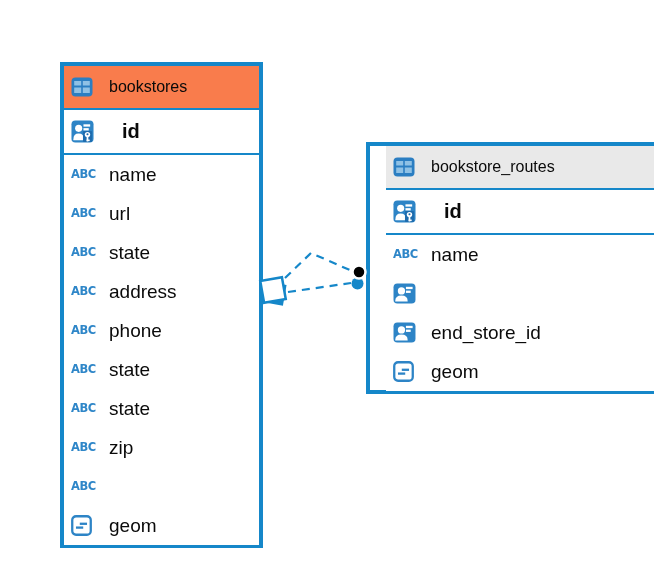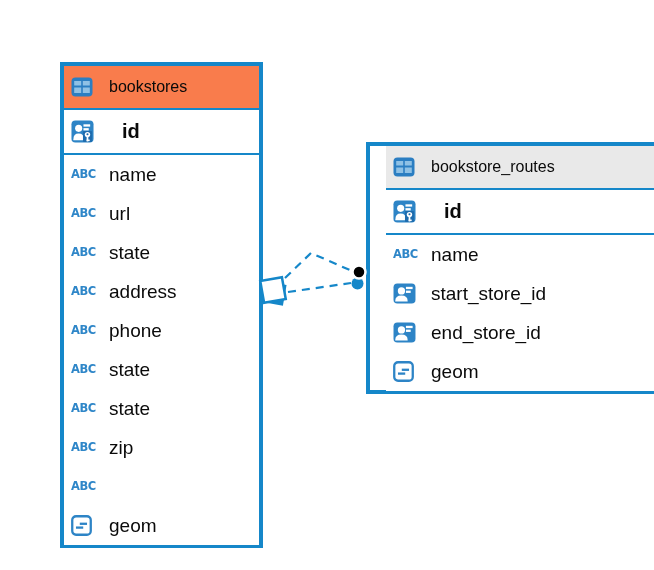--- a/index.html
+++ b/index.html
@@ -205,21 +205,20 @@
   <div class="col-row">
     <span class="icon-slot">
       <svg width="23" height="21" viewBox="0 0 24 22">
         <rect x="0.5" y="0.5" width="23" height="21" rx="4" fill="#2d84c6"></rect>
         <rect x="13.5" y="4" width="7" height="2.4" fill="#fff"></rect>
         <rect x="13.5" y="8" width="5" height="2.4" fill="#fff"></rect>
         <circle cx="8.8" cy="8.3" r="3.8" fill="#fff"></circle>
         <path d="M2.3 18.8 Q2.3 13 8.8 13 Q15.3 13 15.3 18.8 L15.3 19.3 L2.3 19.3 Z" fill="#fff"></path>
       </svg>
     </span>
-    <span>start_store_id</span>
   </div>
   <div class="col-row">
     <span class="icon-slot">
       <svg width="23" height="21" viewBox="0 0 24 22">
         <rect x="0.5" y="0.5" width="23" height="21" rx="4" fill="#2d84c6"></rect>
         <rect x="13.5" y="4" width="7" height="2.4" fill="#fff"></rect>
         <rect x="13.5" y="8" width="5" height="2.4" fill="#fff"></rect>
         <circle cx="8.8" cy="8.3" r="3.8" fill="#fff"></circle>
         <path d="M2.3 18.8 Q2.3 13 8.8 13 Q15.3 13 15.3 18.8 L15.3 19.3 L2.3 19.3 Z" fill="#fff"></path>
       </svg>

